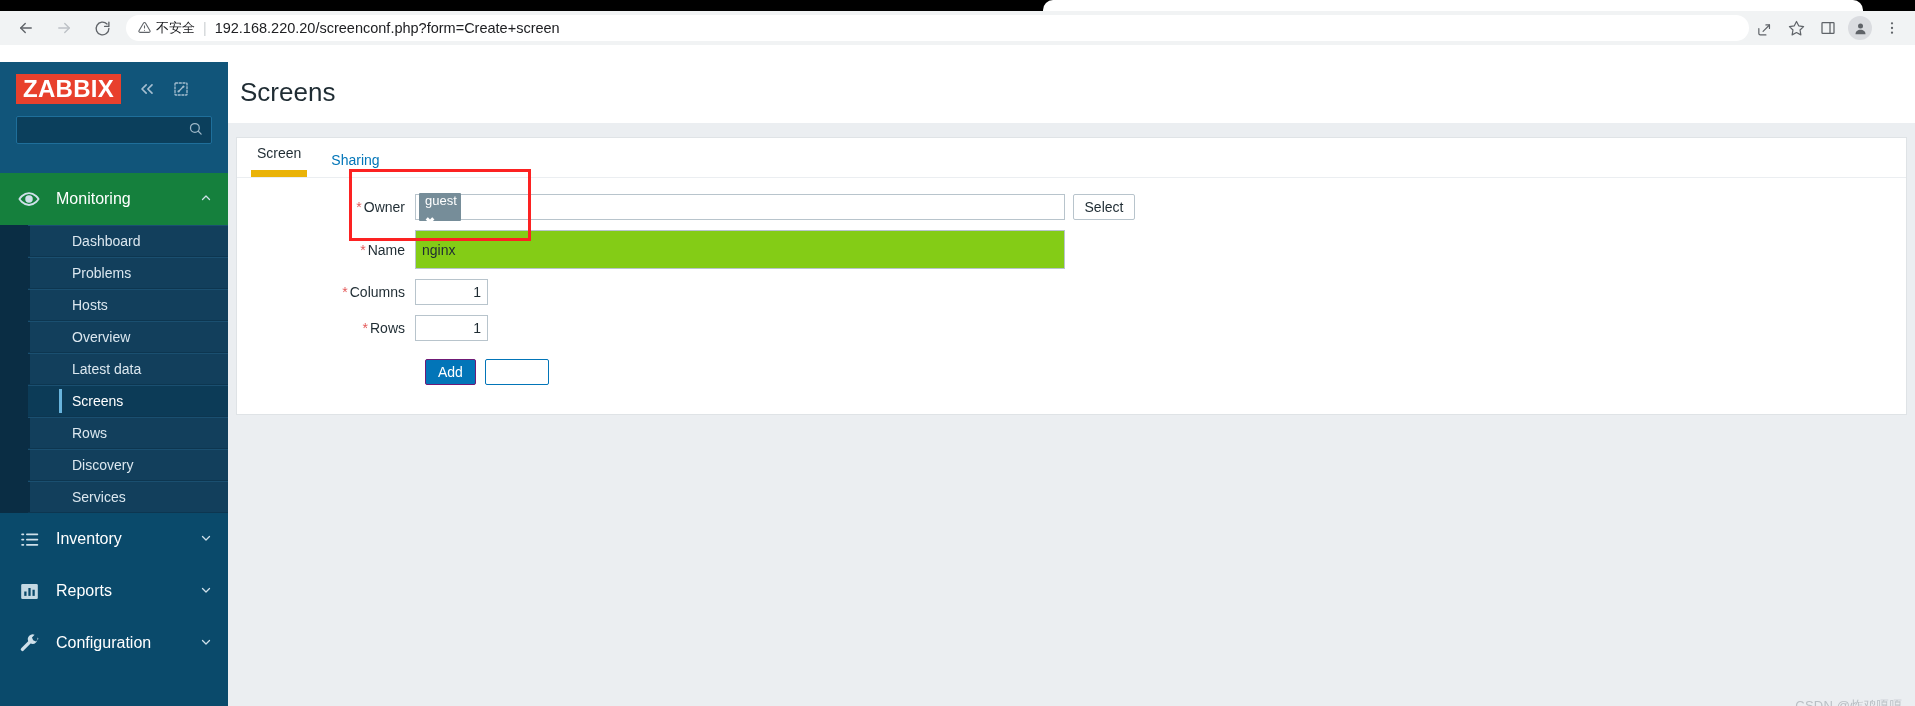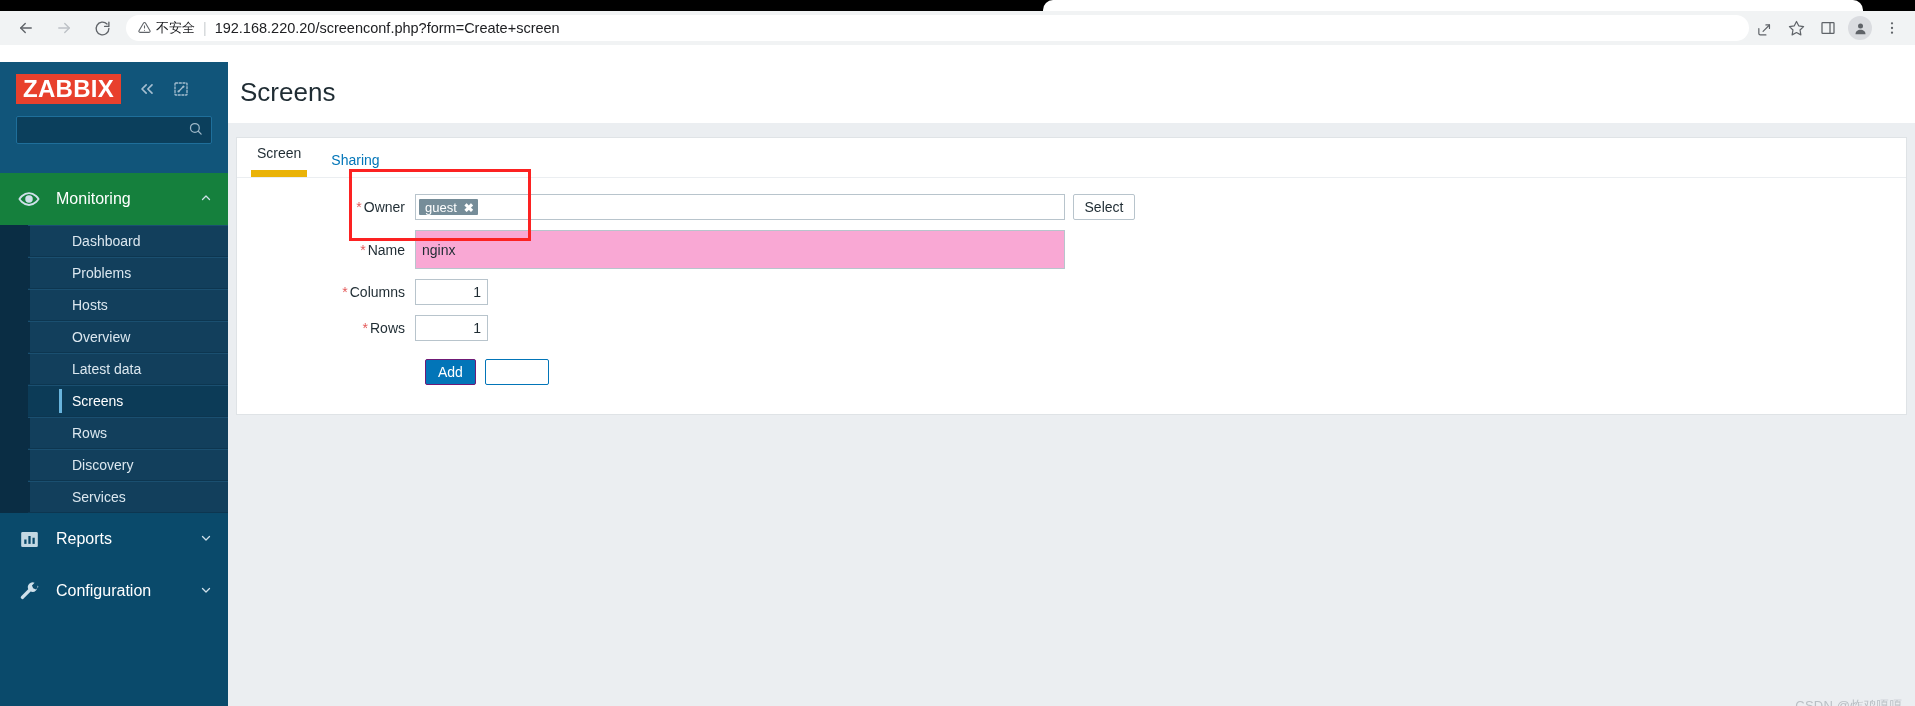--- a/index.html
+++ b/index.html
@@ -206,39 +206,40 @@
   .req { color: #e45959; margin-right: 2px; }
 
   .field-owner {
     width: 650px; height: 26px;
     border: 1px solid #b8c4cc; background: #ffffff;
     display: flex; align-items: center;
     padding: 0 3px;
   }
   .tag {
     background: #768d99; color: #ffffff;
-    font-size: 13px; height: 16px;
-    display: inline-flex; align-items: flex-end;
+    font-size: 13px; height: 28px;
+    display: inline-flex; align-items: flex-start;
     padding: 0 4px 0 6px; gap: 7px;
     border-radius: 1px;
+    flex-direction: column;
   }
   .tag .x { font-size: 12px; font-weight: bold; cursor: pointer; }
 
   .btn-select {
     margin-left: 8px;
     height: 26px; min-width: 62px;
     border: 1px solid #b8c4cc; background: #ffffff;
     color: #1f2c33; font-size: 14px;
     border-radius: 2px; cursor: pointer;
     font-family: "Liberation Sans", sans-serif;
   }
   .field-name {
     width: 650px; height: 39px;
     border: 1px solid #b8c4cc;
-    background: #f9a8d4;
+    background: #84cc16;
     font-size: 14px; color: #1f2c33;
     padding: 0 6px; outline: none;
     font-family: "Liberation Sans", sans-serif;
   }
   .field-num {
     width: 73px; height: 26px;
     border: 1px solid #b8c4cc; background: #ffffff;
     font-size: 14px; color: #1f2c33;
     padding: 0 6px; text-align: right; outline: none;
     font-family: "Liberation Sans", sans-serif;
@@ -427,20 +428,38 @@
           <span>Rows</span>
         </div>
       <div class="sb-subitem">
           <span>Discovery</span>
         </div>
       <div class="sb-subitem">
           <span>Services</span>
         </div>
     </div>
 
+    <div class="sb-section">
+      <span class="sec-icon">
+        <svg width="21" height="21" viewBox="0 0 24 24" fill="none" stroke="currentColor" stroke-width="2" stroke-linecap="round">
+            <line x1="9" y1="6" x2="21" y2="6"></line>
+            <line x1="9" y1="12" x2="21" y2="12"></line>
+            <line x1="9" y1="18" x2="21" y2="18"></line>
+            <line x1="3.5" y1="6" x2="5" y2="6"></line>
+            <line x1="3.5" y1="12" x2="5" y2="12"></line>
+            <line x1="3.5" y1="18" x2="5" y2="18"></line>
+          </svg>
+      </span>
+      <span class="sec-label">Inventory</span>
+      <span class="sec-chev">
+        <svg width="12" height="12" viewBox="0 0 24 24" fill="none" stroke="currentColor" stroke-width="2.6" stroke-linecap="round" stroke-linejoin="round">
+            <polyline points="5 9 12 16 19 9"></polyline>
+          </svg>
+      </span>
+    </div>
 
     <div class="sb-section">
       <span class="sec-icon">
         <svg width="21" height="21" viewBox="0 0 24 24" fill="currentColor">
             <rect x="2.5" y="3.5" width="19" height="17" rx="1.5" fill="currentColor" opacity="0.95"></rect>
             <rect x="6" y="12" width="2.6" height="5" fill="#0a4a6b"></rect>
             <rect x="10.7" y="8" width="2.6" height="9" fill="#0a4a6b"></rect>
             <rect x="15.4" y="10" width="2.6" height="7" fill="#0a4a6b"></rect>
           </svg>
       </span>

